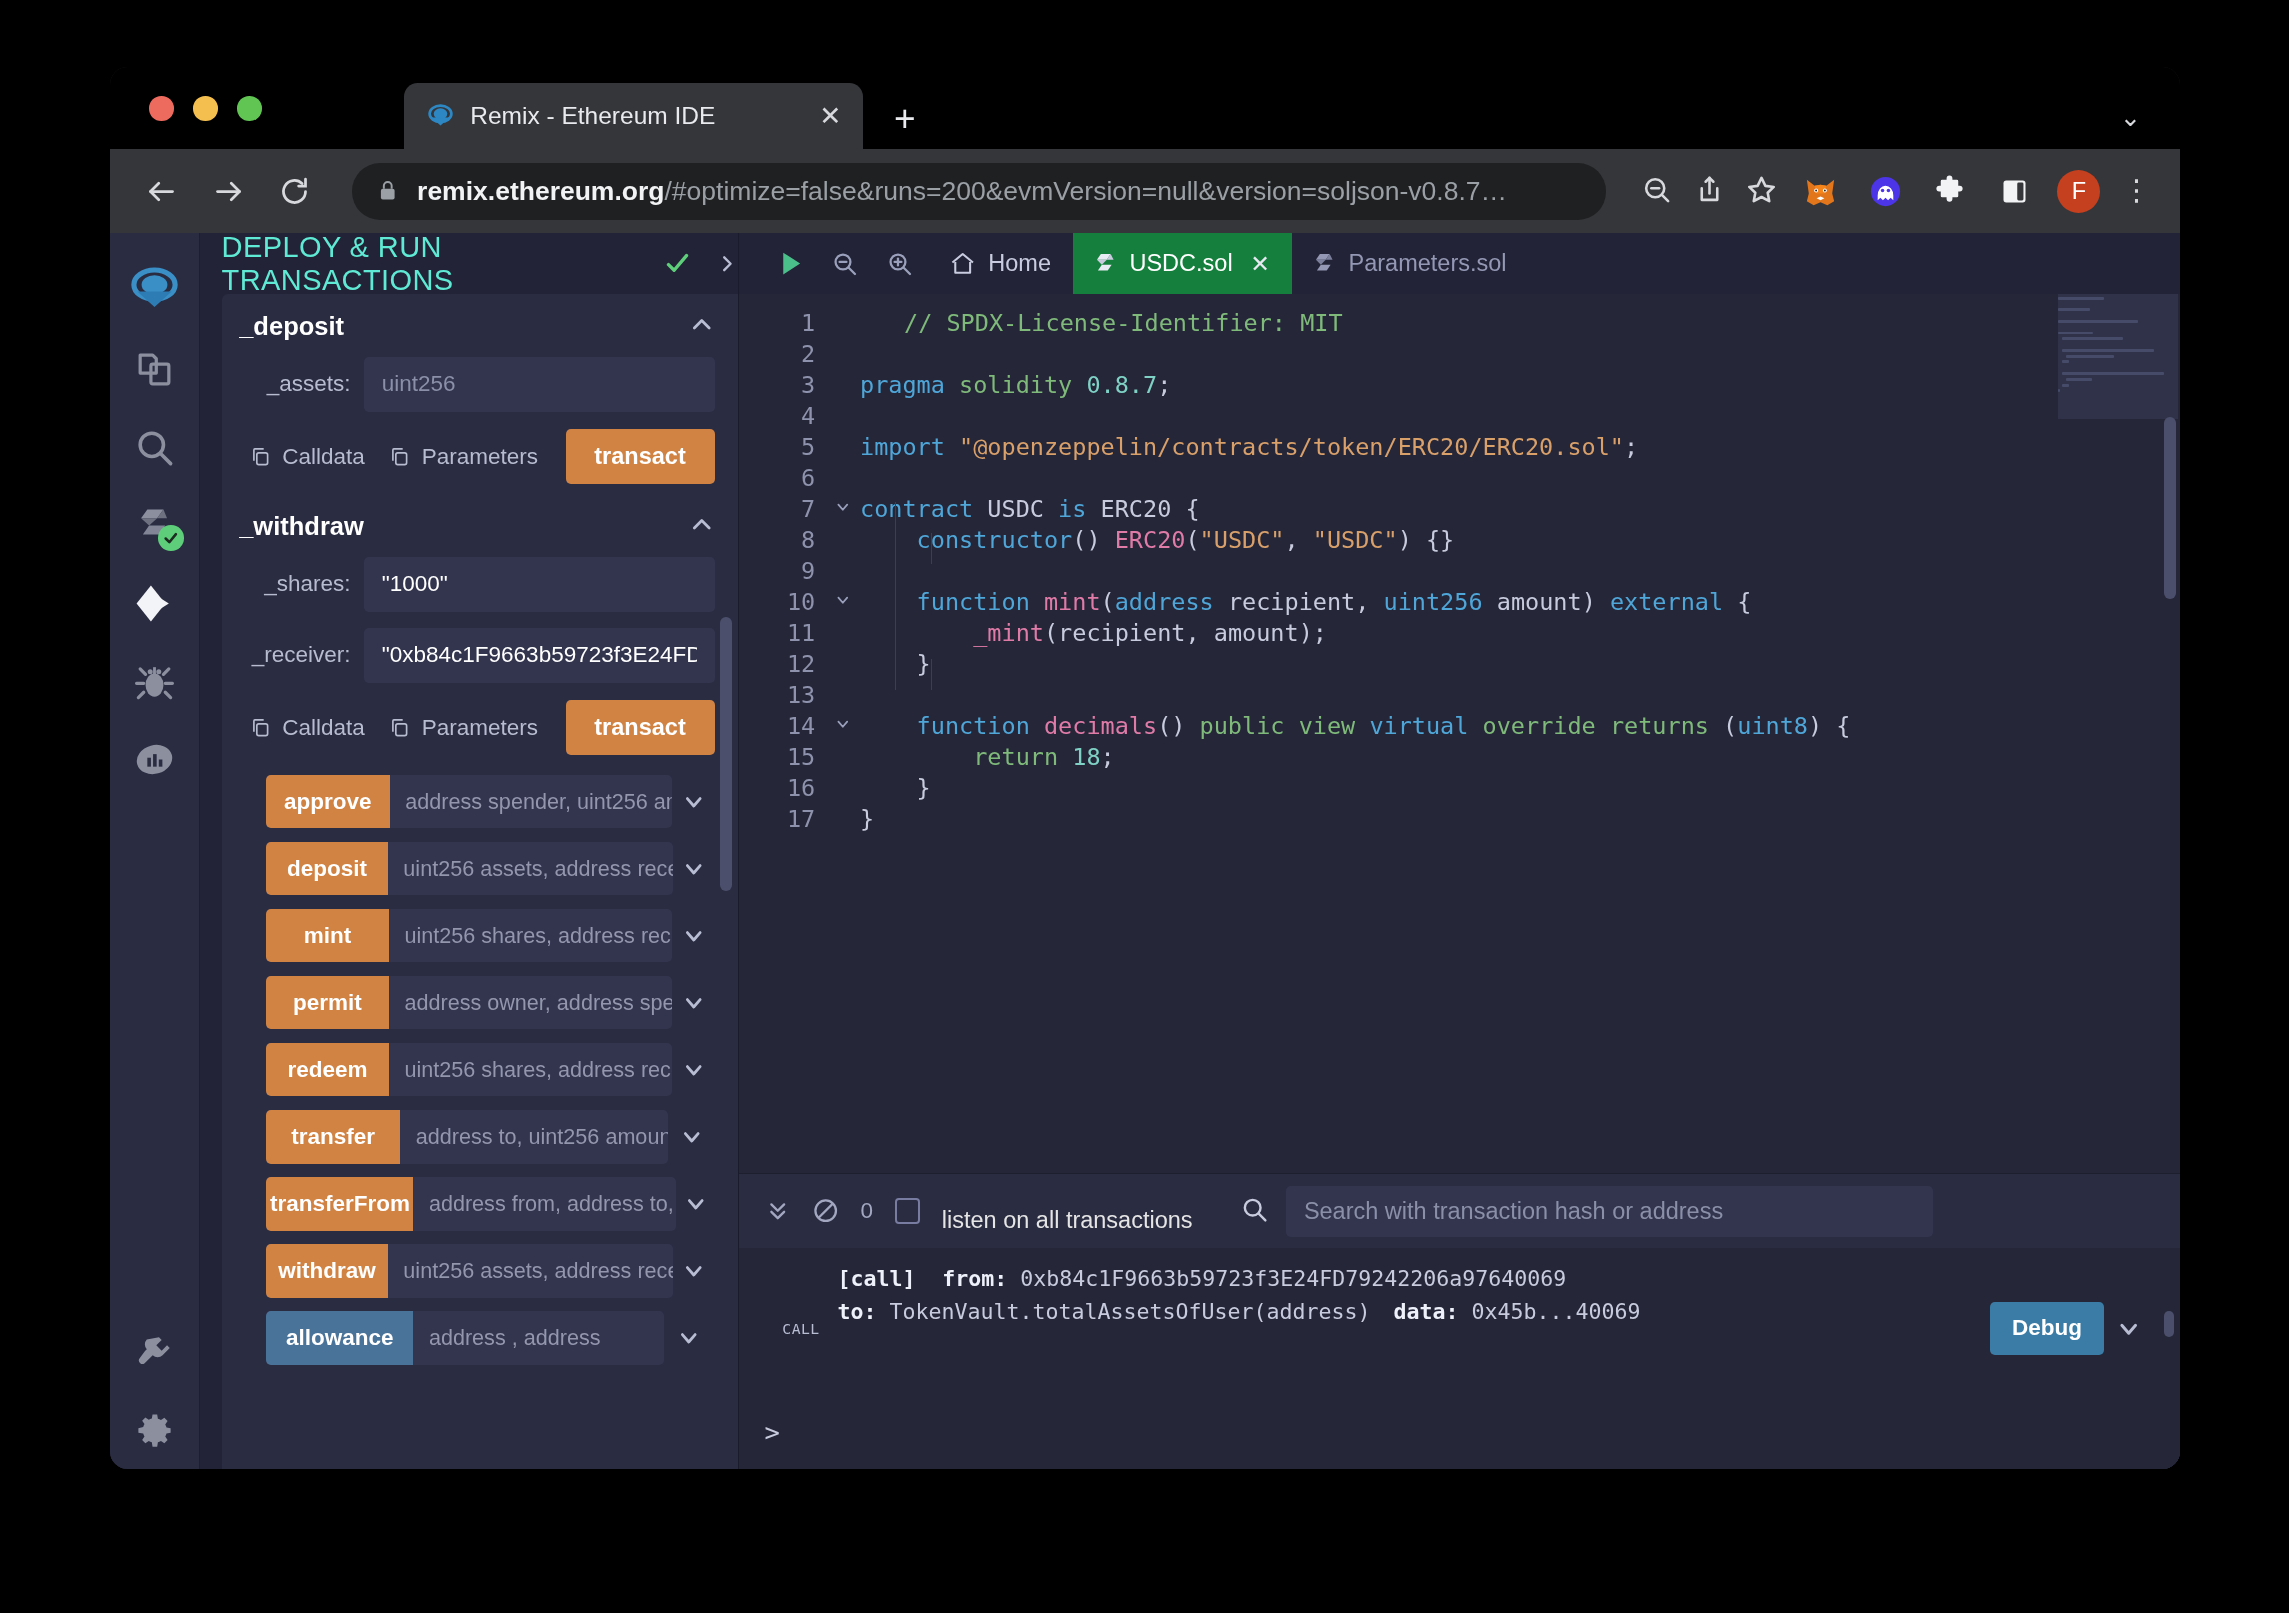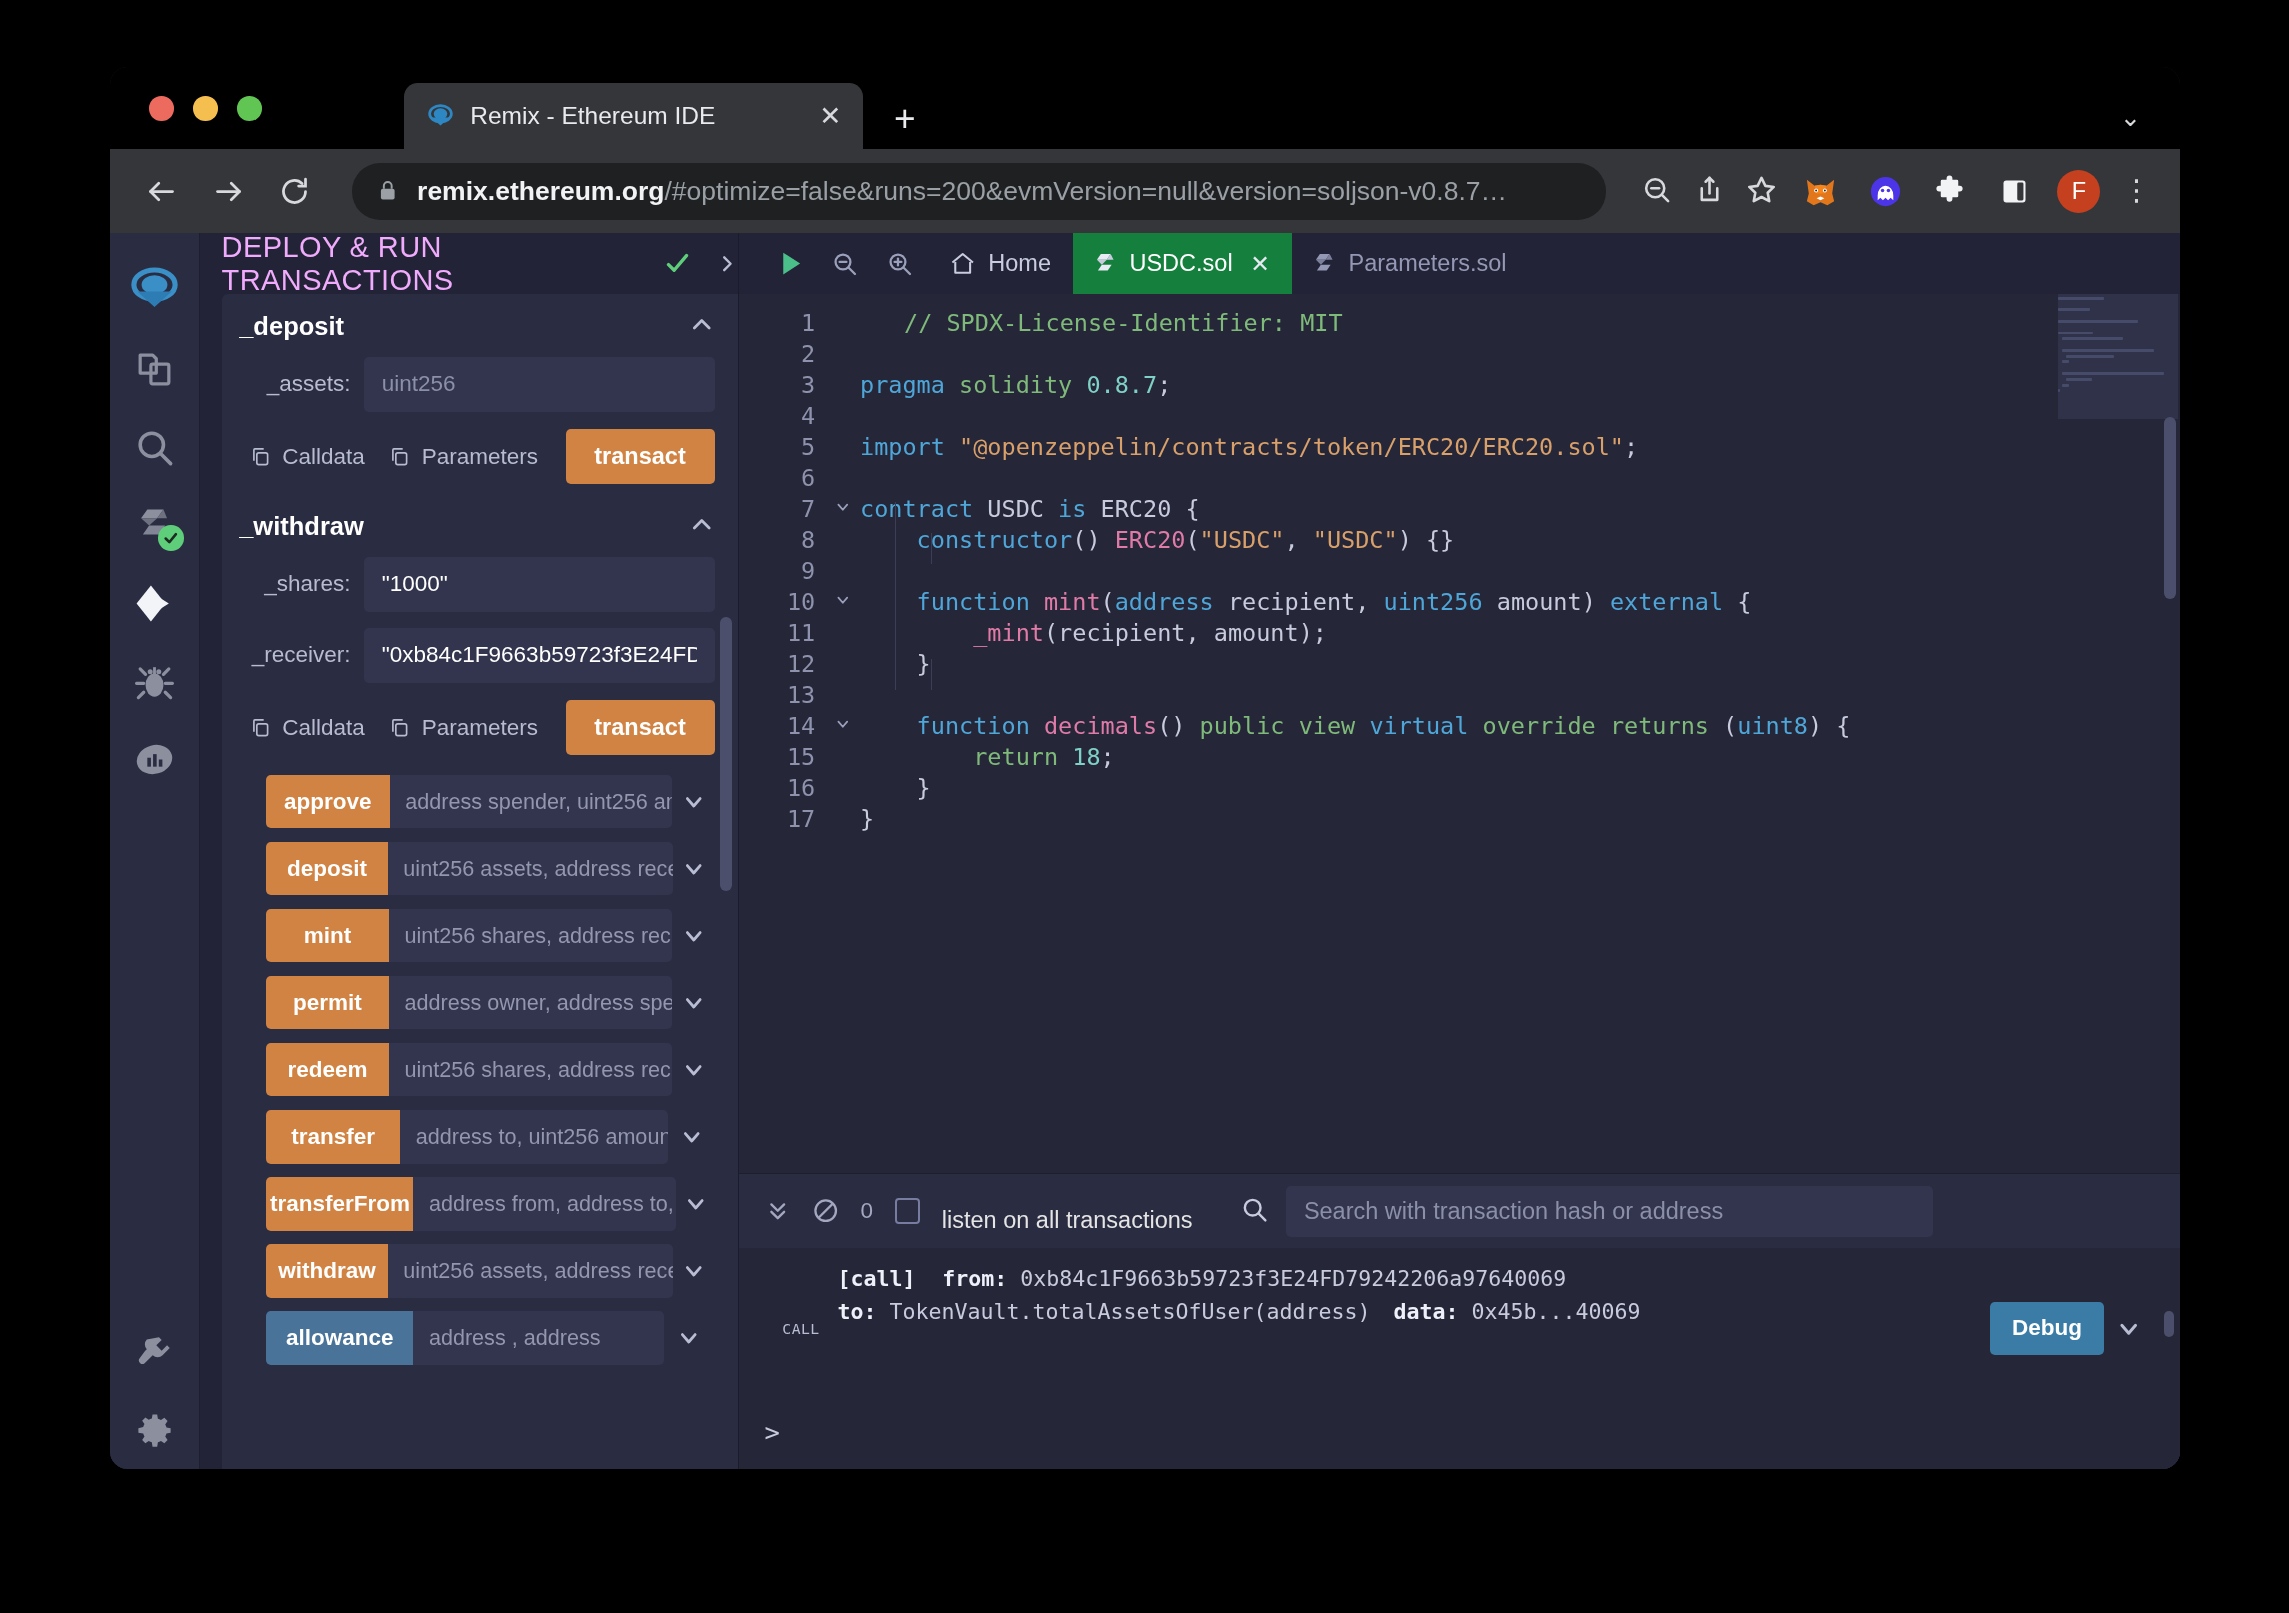--- a/index.html
+++ b/index.html
@@ -57,21 +57,21 @@
           padding-top:19.6px; flex:0 0 auto; border-right:1px solid #1d1e2e; position:relative;}
   .rail-item { width:90px; height:78px; display:flex; align-items:center; justify-content:center; position:relative;}
   .rail-spacer { flex:1 1 auto; }
   .badge-check { position:absolute; right:15.7px; bottom:13.7px; width:25.5px; height:25.5px; border-radius:50%;
                  background:#5ece7b; display:flex; align-items:center; justify-content:center; }
 
   
   .panel { width:539px; background:#222336; flex:0 0 auto; display:flex; flex-direction:column; min-height:0;
            border-right:1px solid #1b1c2b; position:relative;}
   .panel-head { height:61px; display:flex; align-items:center; gap:13.7px; padding:0 0 0 21.6px; flex:0 0 auto;}
-  .panel-title { color:#f0abfc; font-size:29px; letter-spacing:0.4px; }
+  .panel-title { color:#5eead4; font-size:29px; letter-spacing:0.4px; }
   .panel-body { flex:1 1 auto; overflow:hidden; background:#2a2c42; margin-left:21.6px; position:relative;
                 border-radius:5.9px 0 0 0;}
   .panel-scroll { position:absolute; inset:0; padding:0 0 0 0; }
 
   .section { padding:17.6px 23.5px 9.8px 17.6px; }
   .sec-head { display:flex; align-items:flex-start; }
   .sec-title { color:#fff; font-size:25.5px; font-weight:bold; }
   .sec-caret { margin-left:auto; color:#b9bdd4; }
 
   .field-row { display:flex; align-items:center; margin-top:15.7px; }

